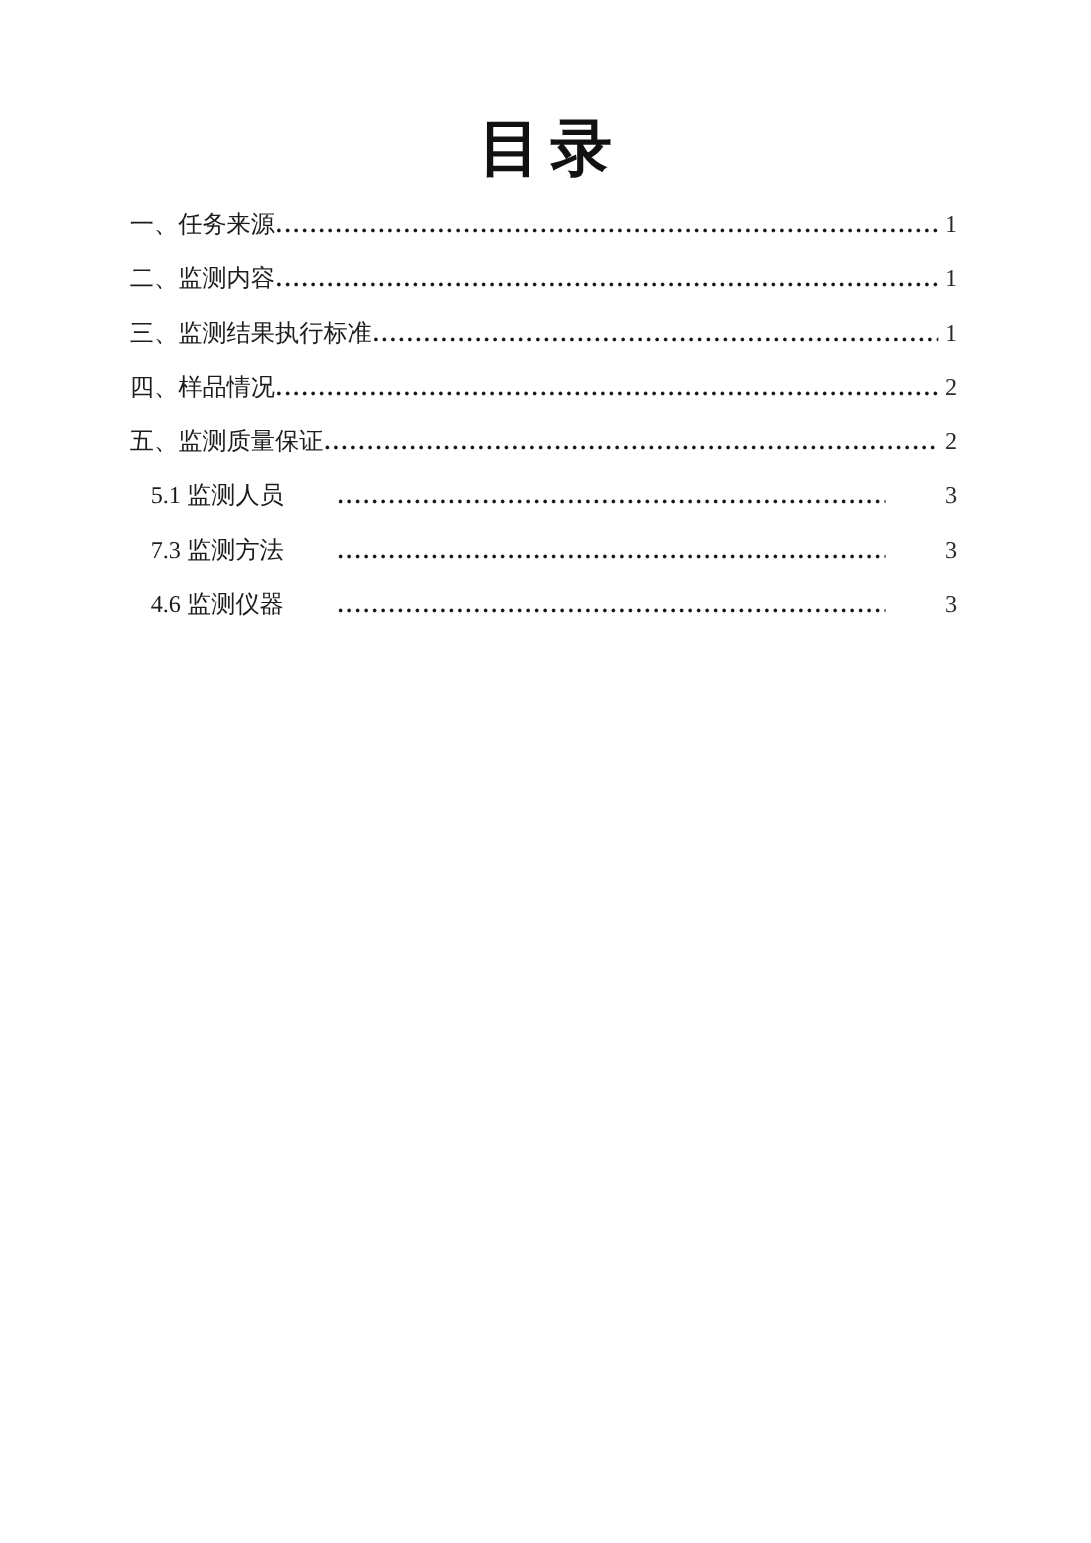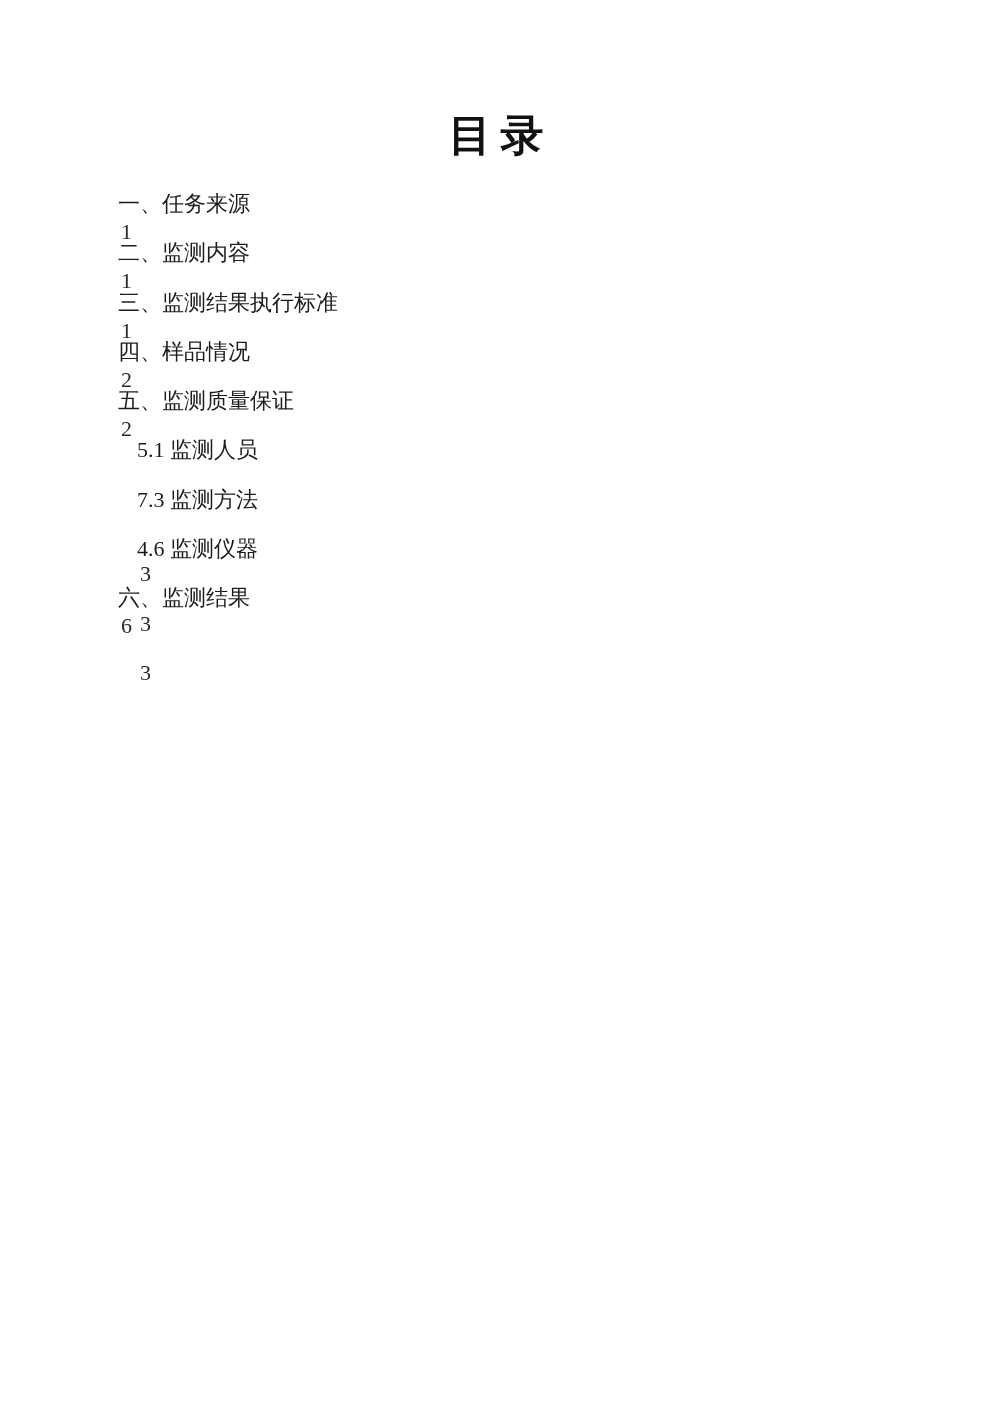--- a/index.html
+++ b/index.html
@@ -16,42 +16,41 @@
     overflow: hidden;
   }
   .page {
     position: absolute;
     inset: 0;
     background: #ffffff;
   }
   .doc-title {
     margin: 108px 0 0 0;
     text-align: center;
-    font-size: 43px;
+    font-size: 56px;
     font-weight: 600;
     line-height: 56px;
     letter-spacing: 9px;
     padding-left: 9px; 
     color: #111111;
   }
   .toc {
     margin-top: 26px;
     padding-left: 118px;
     padding-right: 122px;
   }
   .toc-row {
     display: flex;
     align-items: baseline;
     height: 28px;
     line-height: 28px;
     font-size: 22px;
     margin-bottom: 21.3px;
     color: #1c1c1c;
     cursor: pointer;
-    flex-direction: column;
   }
   .toc-row.level-2 {
     padding-left: 19px;
     gap: 48px;
   }
   .toc-label {
     white-space: nowrap;
     flex: 0 0 auto;
   }
   .toc-dots {
@@ -154,22 +153,15 @@
     <div class="toc-row level-2">
       <span class="toc-label">4.6 监测仪器</span>
       <span class="toc-dots">
           <span class="dots-inner"></span>
         </span>
       <span class="toc-page">3</span>
     </div>
 
 
 
-    <div class="toc-row level-1">
-      <span class="toc-label">六、监测结果</span>
-      <span class="toc-dots">
-          <span class="dots-inner"></span>
-        </span>
-      <span class="toc-page">6</span>
-    </div>
 
   </div>
 </div>
 
 </body></html>

